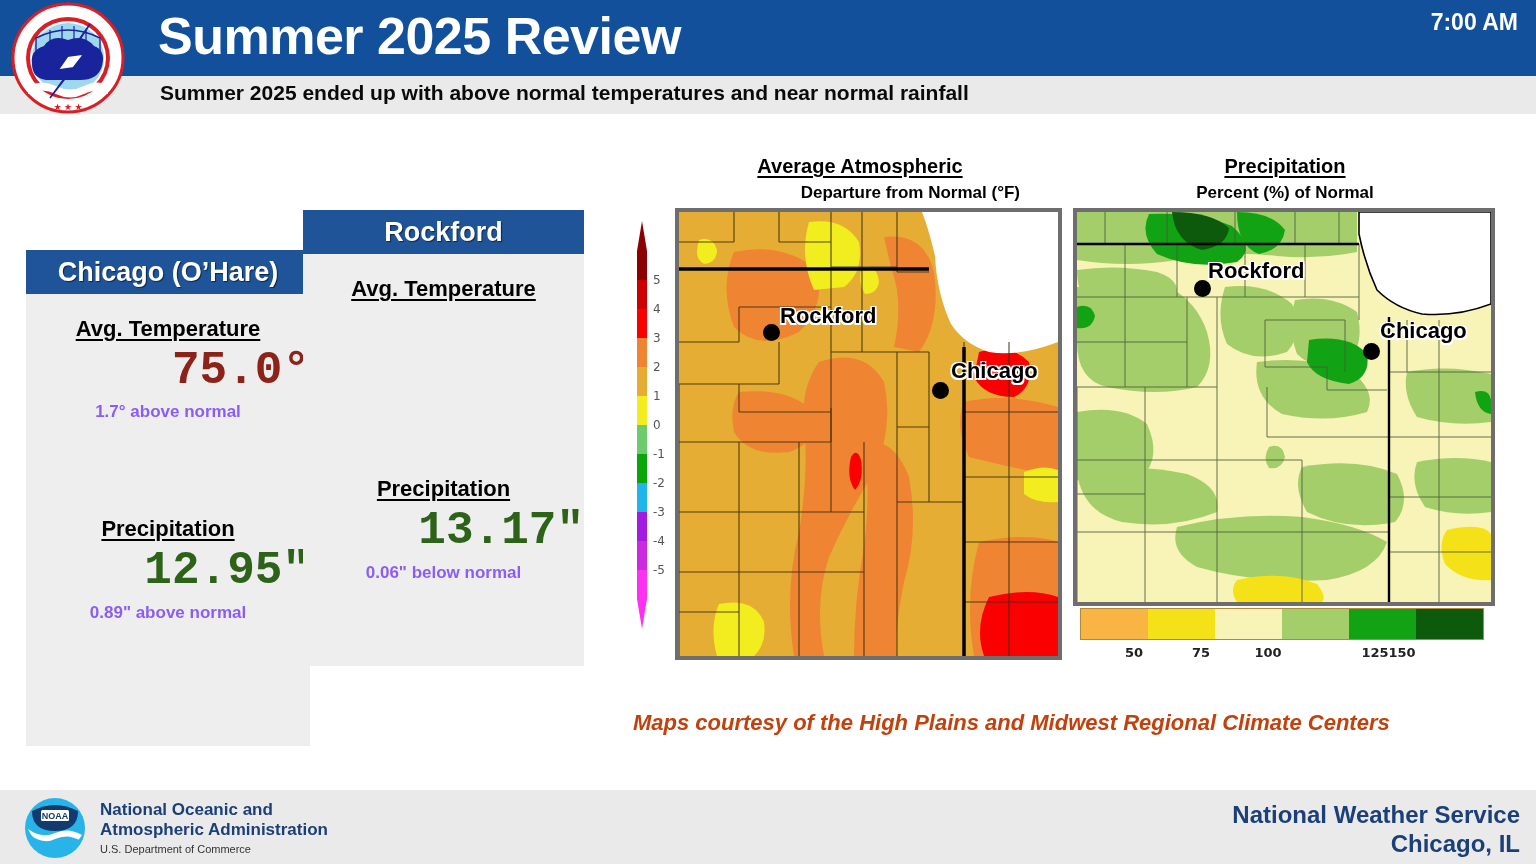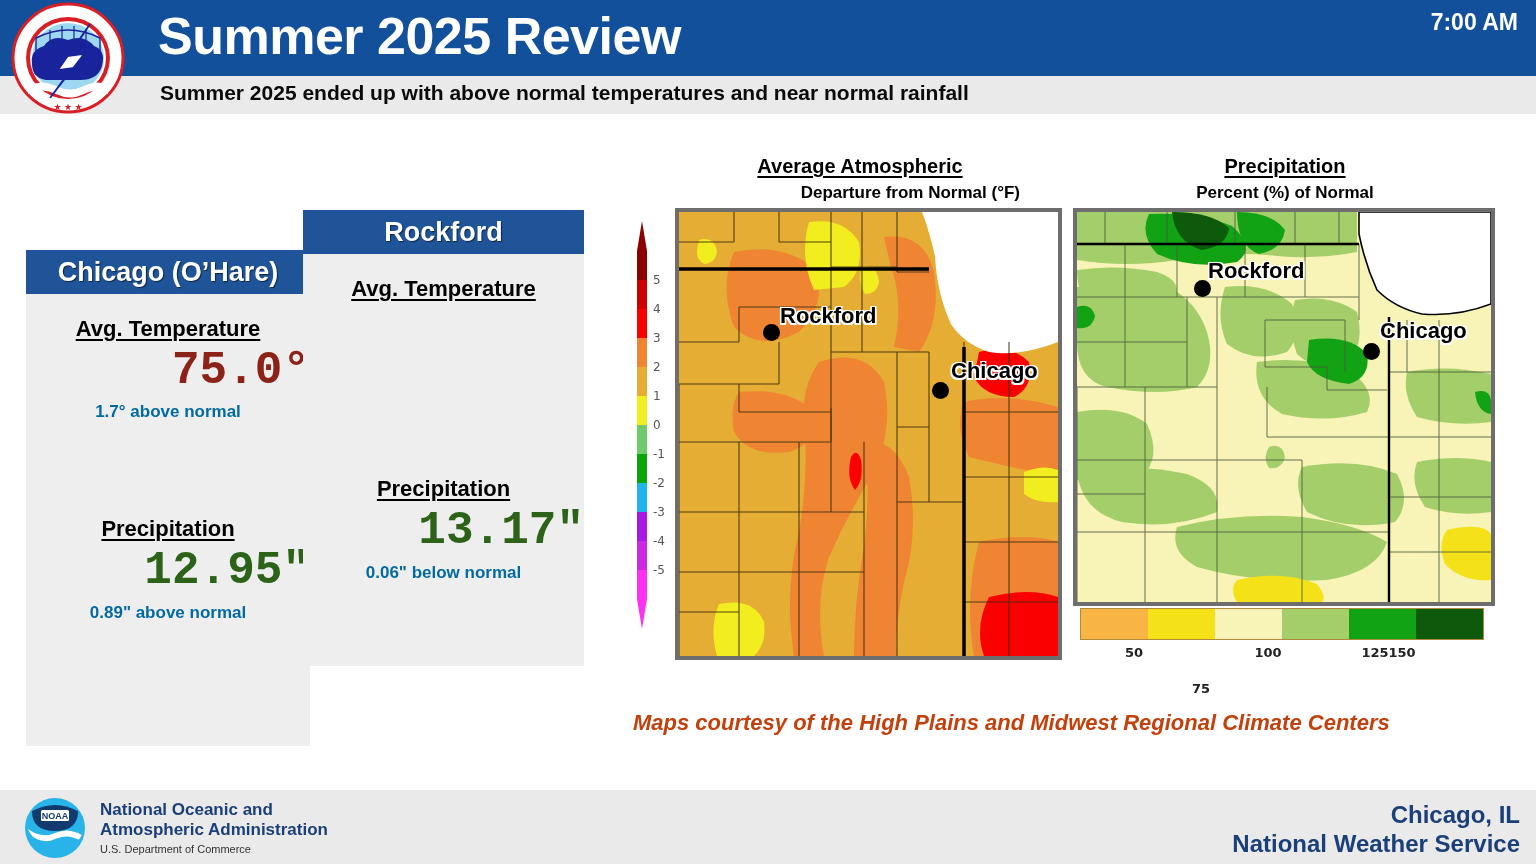--- a/index.html
+++ b/index.html
@@ -76,21 +76,21 @@
     text-align: right;
     font-size: 46px; font-weight: bold;
     line-height: 50px;
     font-family: Liberation Mono, monospace;
   }
   .metric-value.temp { color: #8c2318; }
   .metric-value.precip { color: #2c6318; }
   .metric-note {
     position: absolute; width: 100%;
     text-align: center;
-    font-size: 17px; font-weight: bold; color: #0369a1;
+    font-size: 17px; font-weight: bold; color: #8b5cf6;
   }
 
   
   .map-title {
     position: absolute; text-align: center;
     font-size: 20px; font-weight: bold; color: #000;
     text-decoration: underline;
     text-underline-offset: 3px;
     white-space: nowrap;
   }
@@ -358,21 +358,21 @@
 
 <div id="precip-colorbar" style="left:1080px; top:608px; width:402px; height:30px;">
   <div style="width:67px; background:#f9b544;"></div>
   <div style="width:67px; background:#f5e118;"></div>
   <div style="width:67px; background:#f8f3b6;"></div>
   <div style="width:67px; background:#a4ce6a;"></div>
   <div style="width:67px; background:#11a313;"></div>
   <div style="width:67px; background:#0d5a0d;"></div>
 </div>
 <div class="pcb-tick" style="left:1114px; top:645px; width:40px;">50</div>
-<div class="pcb-tick" style="left:1181px; top:645px; width:40px;margin-top:36px;">75</div>
+<div class="pcb-tick" style="left:1181px; top:645px; width:40px;">75</div>
 <div class="pcb-tick" style="left:1248px; top:645px; width:40px;">100</div>
 <div class="pcb-tick" style="left:1315px; top:645px; width:40px;margin-left:40px;">125</div>
 <div class="pcb-tick" style="left:1382px; top:645px; width:40px;">150</div>
 
 <div id="maps-credit">Maps courtesy of the High Plains and Midwest Regional Climate Centers</div>
 
 <div id="footer-bar"></div>
 
 <div id="noaa-logo">
   <svg viewBox="0 0 62 62" width="62" height="62">
@@ -383,15 +383,15 @@
     <rect x="17" y="13" width="28" height="11" rx="1.5" fill="#ffffff"></rect>
     <text x="31" y="22" font-size="9" font-weight="bold" fill="#123a6e" text-anchor="middle" font-family="Liberation Sans, sans-serif">NOAA</text>
   </svg>
 </div>
 <div id="noaa-text">
   <div>National Oceanic and</div>
   <div>Atmospheric Administration</div>
 </div>
 <div id="noaa-sub">U.S. Department of Commerce</div>
 <div id="nws-footer">
+  <div>National Weather Service</div>
   <div>Chicago, IL</div>
-  <div>National Weather Service</div>
 </div>
 
 </body></html>

